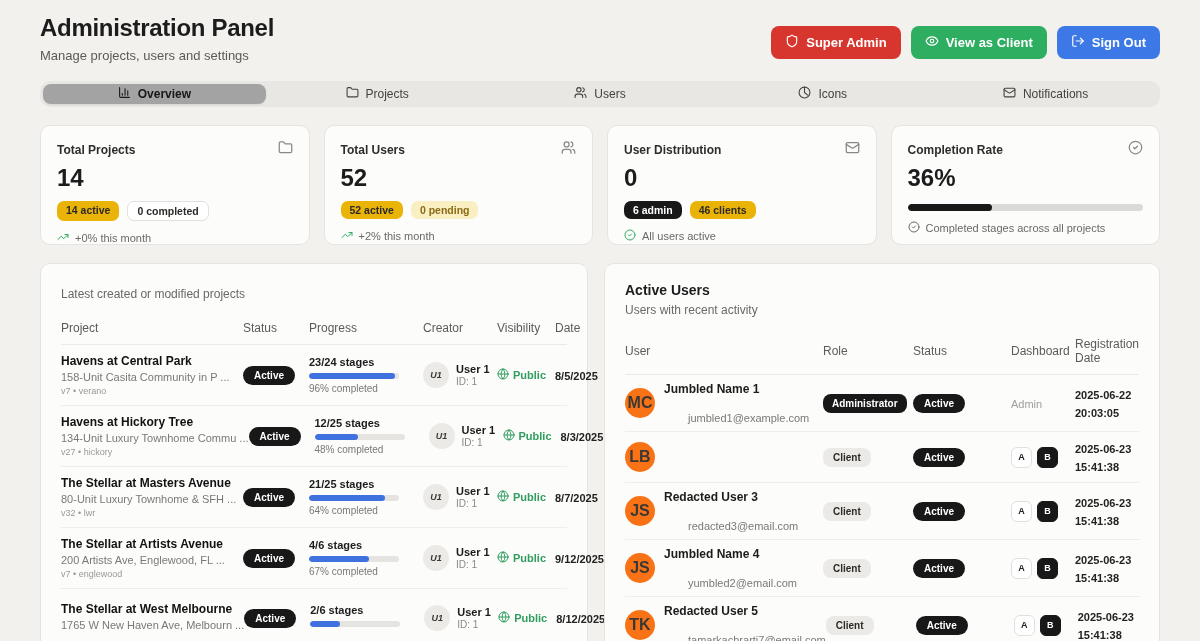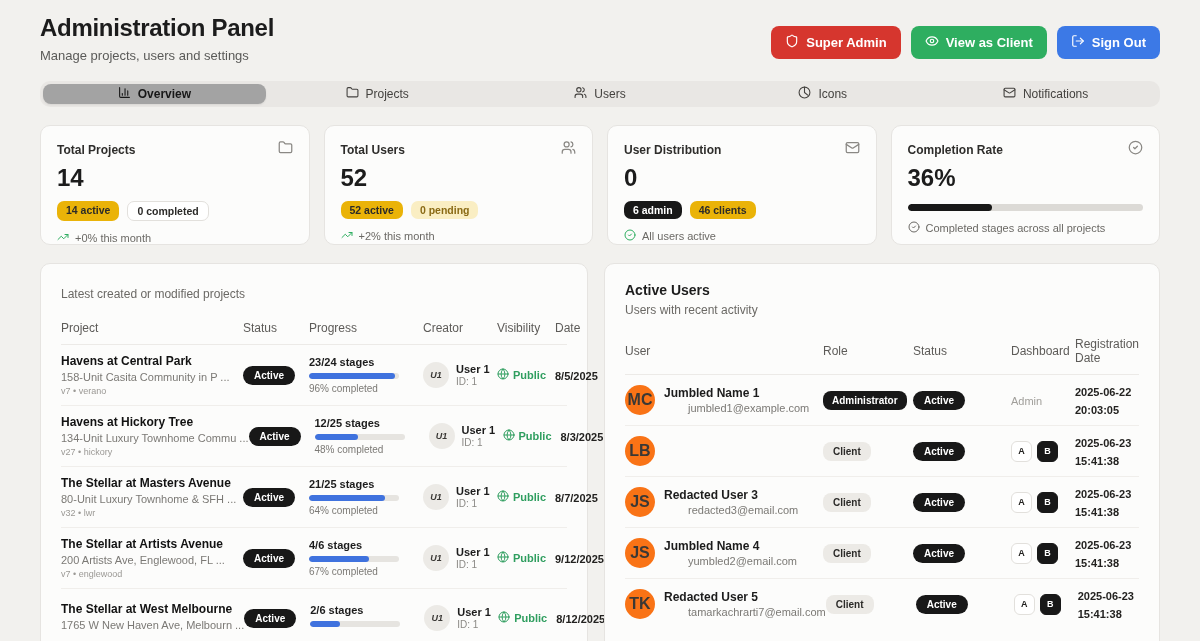--- a/index.html
+++ b/index.html
@@ -80,21 +80,21 @@
   .p-date { font-size:11px; font-weight:700; color:#232220; }
 
   
   .au .c1{flex:0 0 198px;} .au .c2{flex:0 0 90px;} .au .c3{flex:0 0 58px;}
   .au .c4{flex:0 0 64px;margin-left:40px;} .au .c5{flex:1;}
   .au .trow { padding:7px 0; min-height:41px; }
   .ucell { display:flex; align-items:center; gap:9px; }
   .uavatar { width:30px; height:30px; border-radius:50%; background:#f97316; color:#3a3835;
              font-size:16px; font-weight:600; display:flex; align-items:center; justify-content:center; flex:none; }
   .u-name { font-size:12px; font-weight:700; white-space:nowrap; }
-  .u-email { font-size:11px; color:#7b7975; margin-top:2px; white-space:nowrap;padding-left:24px; }
+  .u-email { font-size:11px; color:#7b7975; margin-top:16px; white-space:nowrap;padding-left:24px; }
   .role-dark { display:inline-block; background:#181818; color:#fff; font-size:10px; font-weight:700;
                padding:4px 9px; border-radius:8px; }
   .role-light { display:inline-block; background:#eceae6; color:#2c2b29; font-size:10px; font-weight:700;
                 padding:4px 10px; border-radius:8px; }
   .dash-admin { font-size:11px; color:#a09e9a; }
   .dash-btns { display:flex; gap:5px; }
   .dash-a { width:21px; height:21px; border-radius:6px; background:#fff; border:1px solid #e2e0dc;
             font-size:9px; font-weight:700; color:#232220; display:flex; align-items:center; justify-content:center; cursor:pointer; }
   .dash-b { width:21px; height:21px; border-radius:6px; background:#181818; border:1px solid #181818;
             font-size:9px; font-weight:700; color:#fff; display:flex; align-items:center; justify-content:center; cursor:pointer; }

